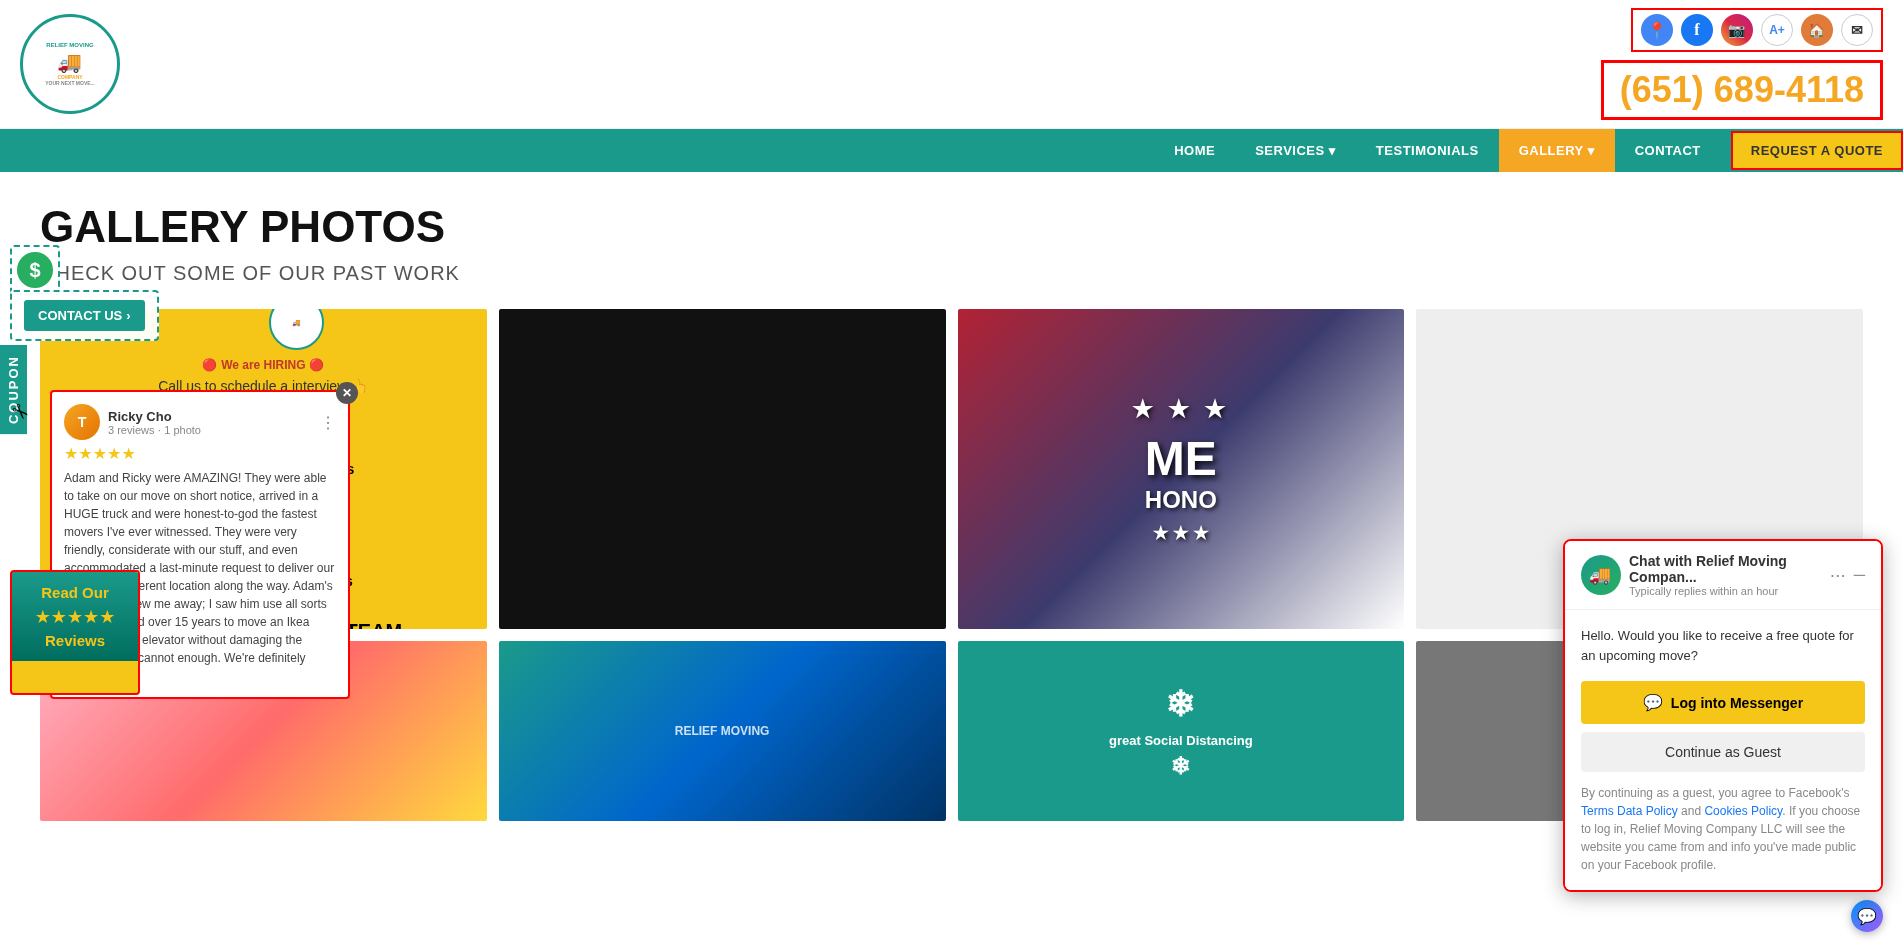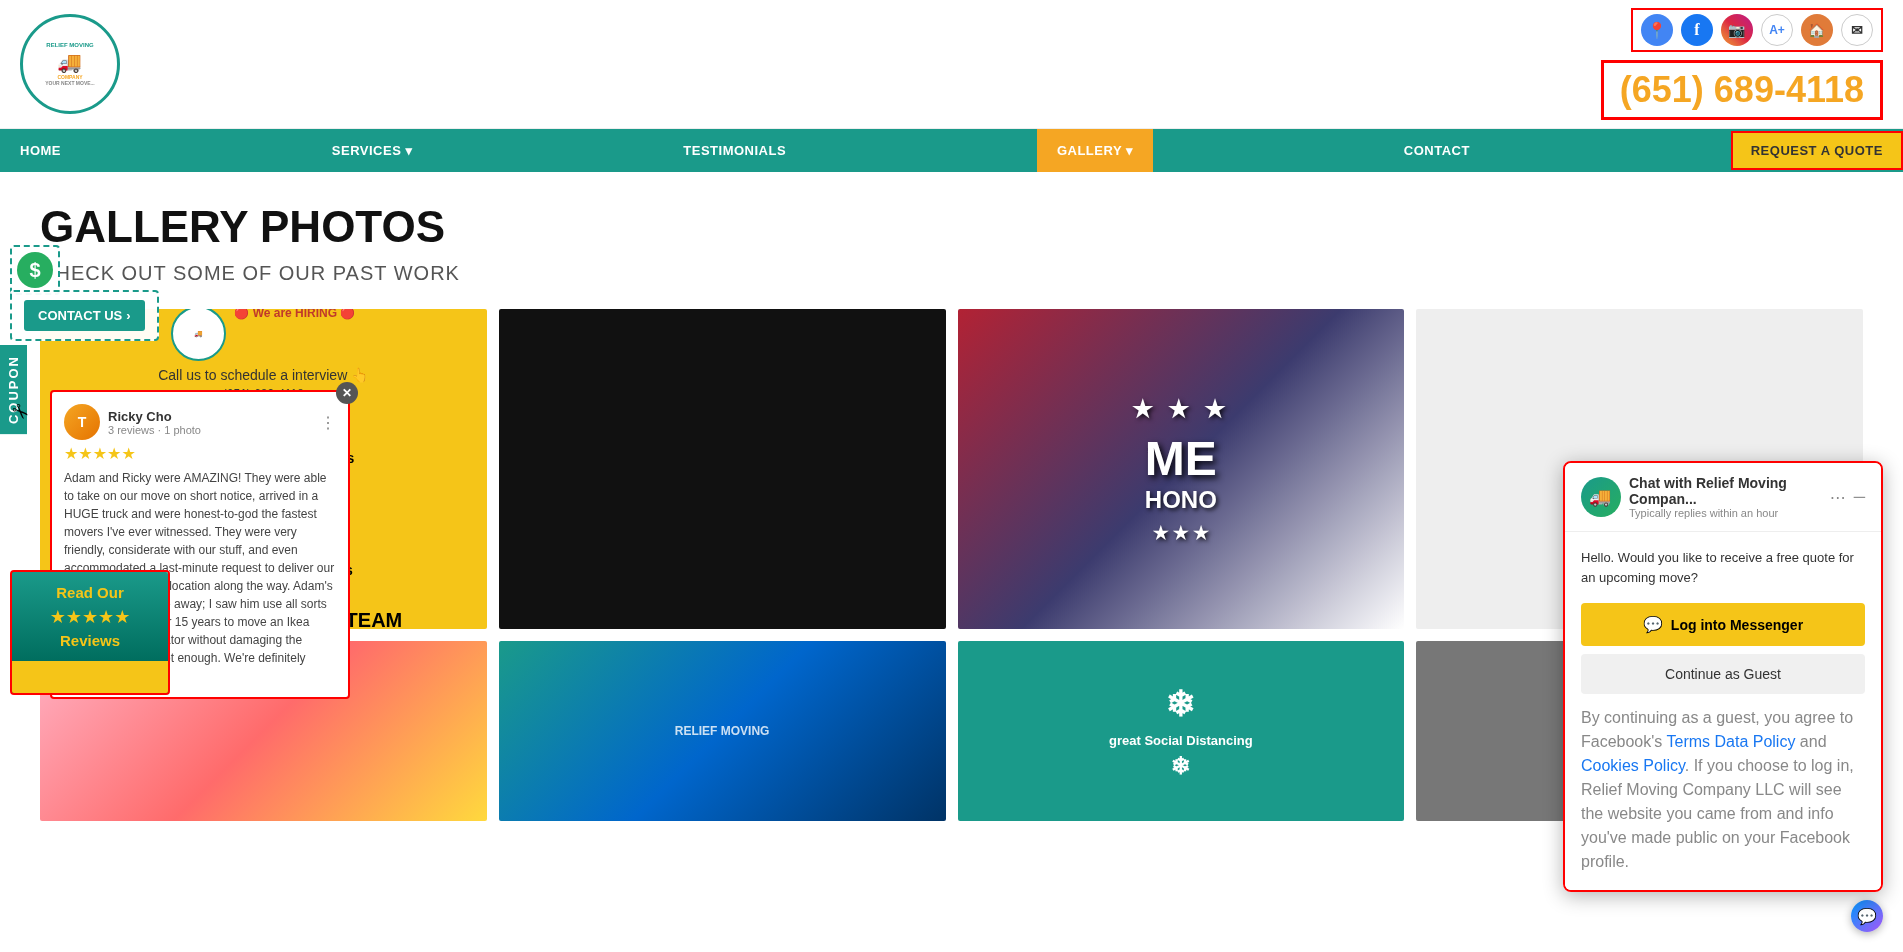--- a/index.html
+++ b/index.html
@@ -78,21 +78,21 @@
       gap: 8px;
     }
     .call-text { color: #000; }
     .call-number { color: #f5a623; }
 
     
     .nav-bar {
       background: #1a9a8a;
       display: flex;
       align-items: center;
-      justify-content: space-between;
+      justify-content: flex-end;
       gap: 0;
       padding: 0;
     }
     .nav-item {
       color: #fff;
       font-size: 13px;
       font-weight: 600;
       padding: 14px 20px;
       cursor: pointer;
       letter-spacing: 0.5px;
@@ -151,23 +151,24 @@
     .gallery-item-hiring {
       background: #f5c518;
       display: flex;
       align-items: center;
       justify-content: center;
       flex-direction: column;
       padding: 16px;
     }
     .hiring-header {
       display: flex;
-      align-items: flex-start;
+      align-items: flex-end;
       gap: 8px;
       margin-bottom: 6px;
+      flex-direction: column;
     }
     .hiring-logo-circle {
       width: 55px;
       height: 55px;
       border-radius: 50%;
       border: 2px solid #1a9a8a;
       background: #fff;
       display: flex;
       align-items: center;
       justify-content: center;
@@ -384,21 +385,21 @@
     .review-text { font-size: 12px; color: #444; line-height: 1.5; }
 
     
     .read-reviews-badge {
       position: absolute;
       left: 10px;
       top: 570px;
       z-index: 200;
       border: 2px solid red;
       background: #4d7c0f;
-      width: 160px;
+      width: 130px;
       border-radius: 4px;
       overflow: hidden;
     }
     .rrb-close {
       position: absolute;
       top: -10px;
       right: -10px;
       width: 22px;
       height: 22px;
       border-radius: 50%;
@@ -500,21 +501,21 @@
       color: #333;
       font-size: 14px;
       font-weight: 500;
       padding: 12px;
       text-align: center;
       cursor: pointer;
       border-radius: 4px;
       margin-bottom: 12px;
     }
     .chat-disclaimer {
-      font-size: 16px;
+      font-size: 12px;
       color: #888;
       line-height: 1.5;
     }
     .chat-disclaimer a { color: #1877f2; text-decoration: none; }
     .chat-messenger-icon {
       width: 32px;
       height: 32px;
       border-radius: 50%;
       background: linear-gradient(135deg, #0099ff, #a855f7);
       display: flex;

